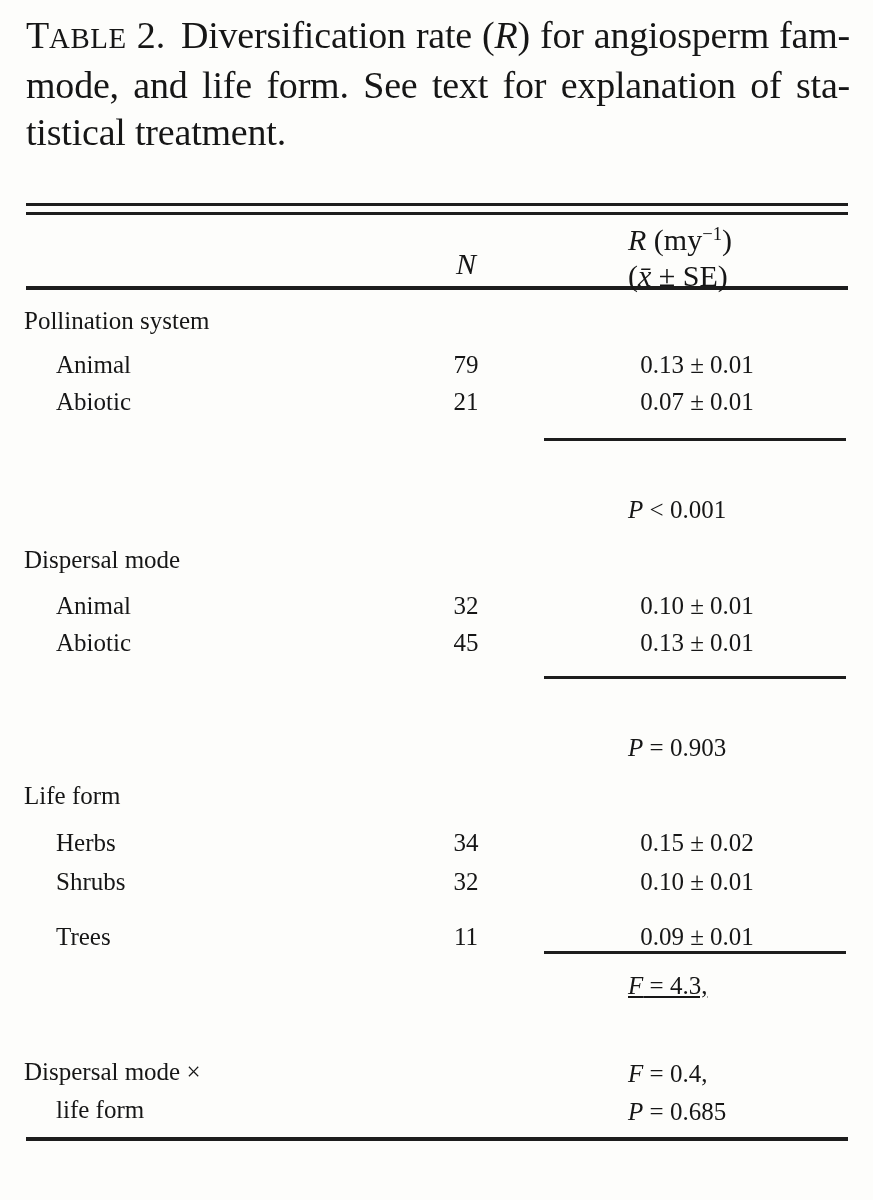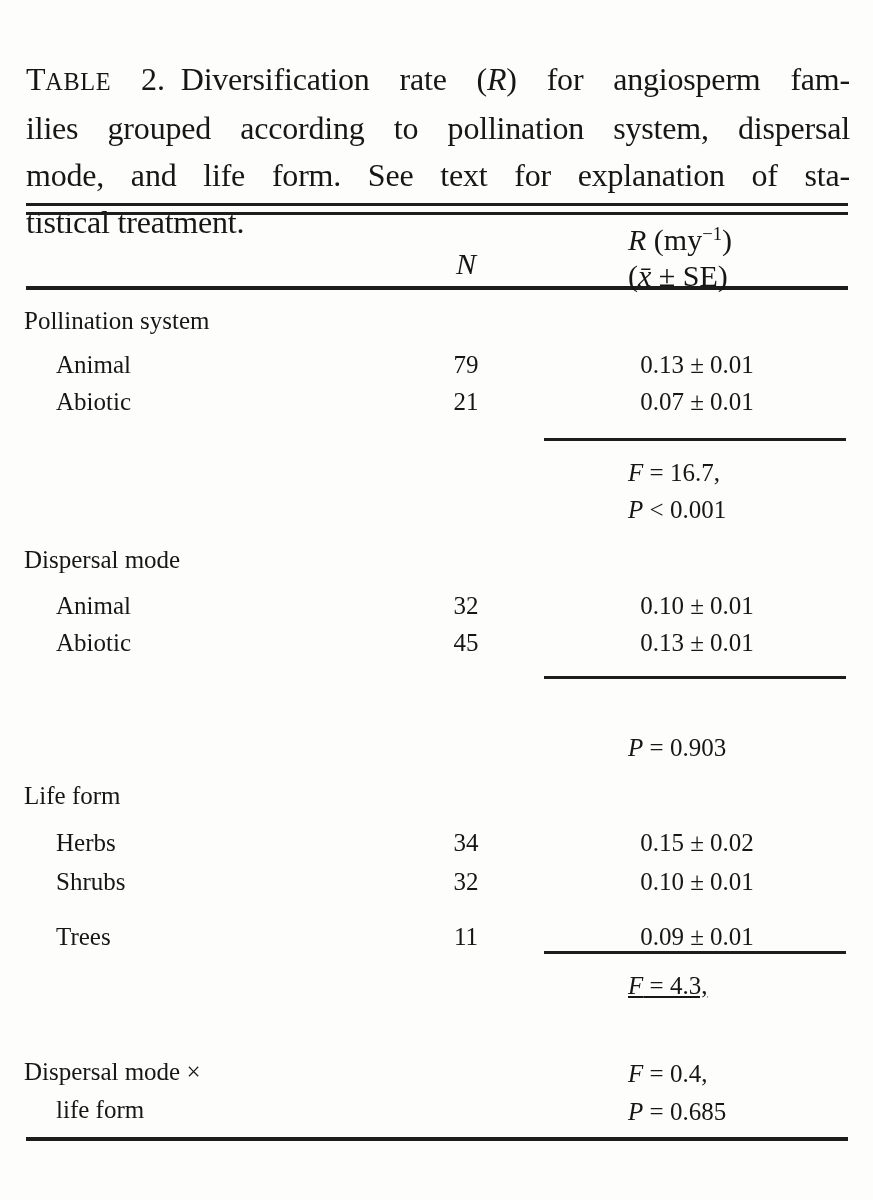--- a/index.html
+++ b/index.html
@@ -9,23 +9,22 @@
     width:873px;height:1200px;
     background:#fdfdfb;
     overflow:hidden;
     font-family:"Liberation Serif","DejaVu Serif",serif;
     color:#161616;
   }
   .abs{position:absolute;}
   
   .caption{
     left:26px;top:12px;width:824px;
-    font-size:32px;line-height:47px;
+    font-size:38px;line-height:47px;
     letter-spacing:-0.2px;
-    margin-top:44px;
   }
   .cap-line{text-align:justify;text-align-last:justify;white-space:normal;}
   .cap-line.last{text-align:left;text-align-last:left;}
   .tbl-smallcaps{font-size:0.76em;letter-spacing:0.6px;}
   .cap-gap{display:inline-block;width:16px;}
   .it{font-style:italic;}
   
   .double-rule{
     left:26px;width:822px;top:203px;height:6px;
     border-top:3px solid #1d1d1d;border-bottom:3px solid #1d1d1d;
@@ -51,21 +50,20 @@
   .row .rate{position:absolute;left:570px;width:254px;text-align:center;}
   .stat{left:628px;}
 </style>
 </head>
 <body>
 
 <div class="page">
 
   <div class="abs caption">
     <div class="cap-line"><span>T</span><span class="tbl-smallcaps">ABLE</span><span> 2.</span><span class="cap-gap"></span><span>Diversification rate (</span><span class="it">R</span><span>) for angiosperm fam-</span></div>
-    <div class="cap-line">ilies grouped according to pollination system, dispersal</div>
     <div class="cap-line">mode, and life form. See text for explanation of sta-</div>
     <div class="cap-line last">tistical treatment.</div>
   </div>
 
   <div class="abs double-rule"></div>
   <div class="abs rule header-rule"></div>
 
   <div class="abs col-head it head-n">N</div>
   <div class="abs col-head head-r">
     <div><span class="it">R</span><span> (my</span><sup class="inv">−1</sup><span>)</span></div>
@@ -77,21 +75,20 @@
     <span class="lbl">Animal</span>
     <span class="n">79</span>
     <span class="rate">0.13 ± 0.01</span>
   </div>
   <div class="abs t-text row" style="top:383px;">
     <span class="lbl">Abiotic</span>
     <span class="n">21</span>
     <span class="rate">0.07 ± 0.01</span>
   </div>
   <div class="abs rule sub-rule sub-rule-1"></div>
-  <div class="abs t-text stat" style="top:454px;"><span class="it">F</span><span> = 16.7,</span></div>
   <div class="abs t-text stat" style="top:491px;"><span class="it">P</span><span> &lt; 0.001</span></div>
 
   <div class="abs t-text sec-title" style="top:541px;">Dispersal mode</div>
   <div class="abs t-text row" style="top:587px;">
     <span class="lbl">Animal</span>
     <span class="n">32</span>
     <span class="rate">0.10 ± 0.01</span>
   </div>
   <div class="abs t-text row" style="top:624px;">
     <span class="lbl">Abiotic</span>

